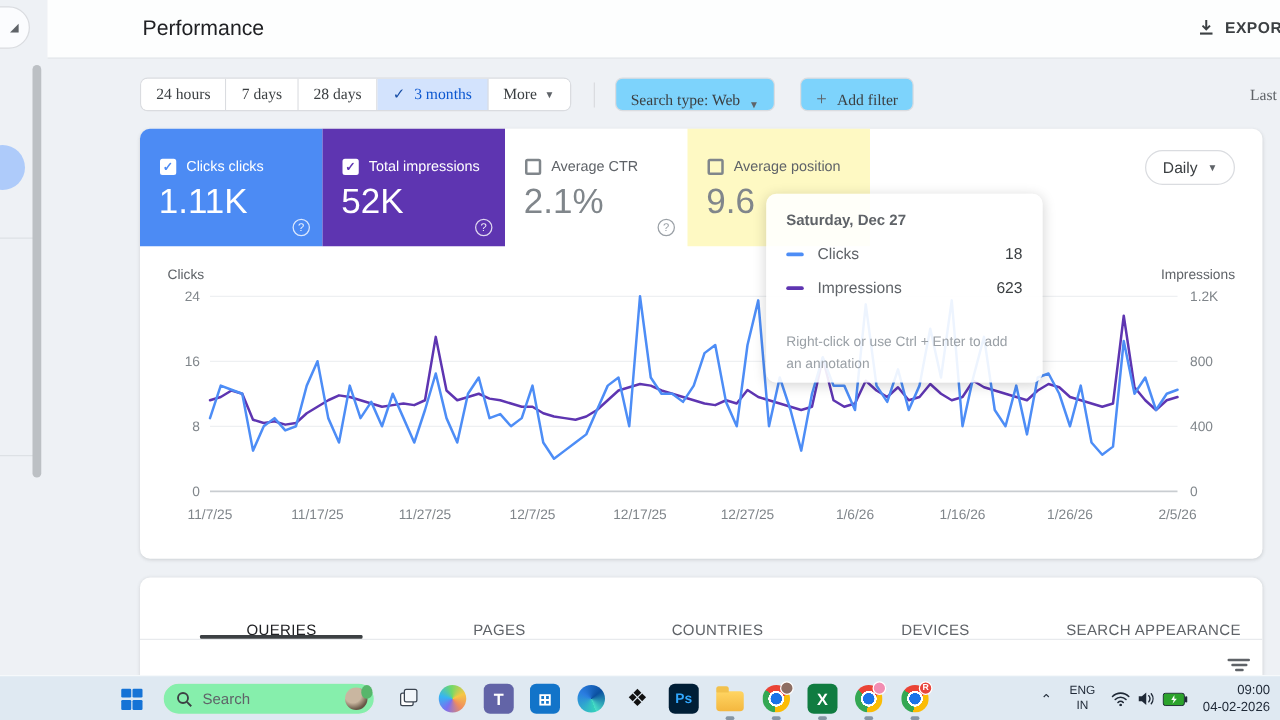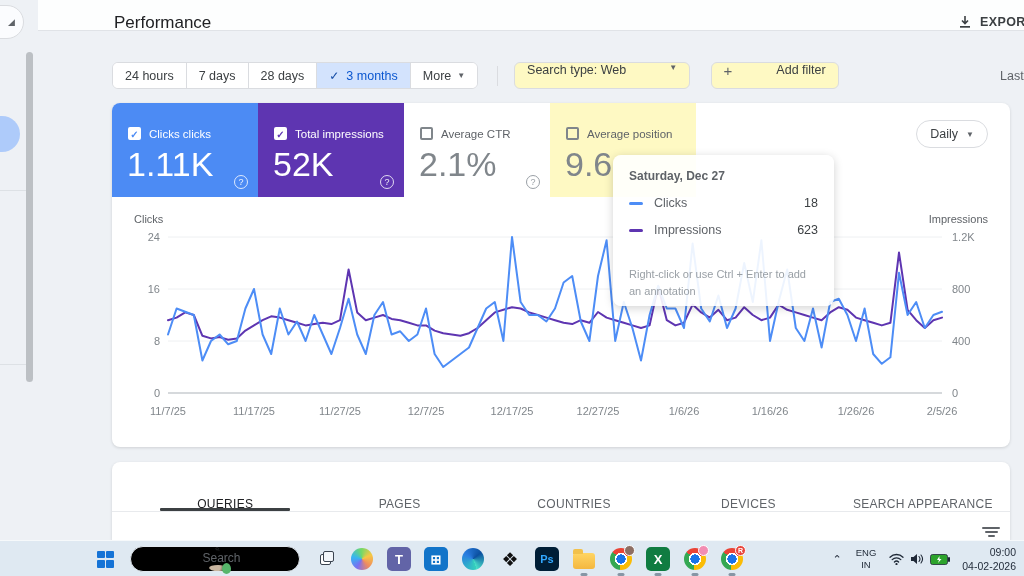--- a/index.html
+++ b/index.html
@@ -11,55 +11,55 @@
     border-radius:17px; background:#fbfcfe; border:1px solid #dadce0; z-index:5; }
   .collapsed-pill .chev { position:absolute; right:8px; top:11px; font-size:9px; color:#5f6368; }
   .side-scrollbar { position:absolute; left:26px; top:52px; width:7px; height:330px;
     border-radius:4px; background:#bcc0c4; z-index:4; }
   .side-highlight { position:absolute; left:-16px; top:116px; width:36px; height:36px;
     border-radius:50%; background:#aecbfa; }
   .side-div1 { position:absolute; left:0; top:190px; width:28px; height:1px; background:#dde1e5; }
   .side-div2 { position:absolute; left:0; top:364px; width:28px; height:1px; background:#dde1e5; }
 
   
-  .topbar { position:absolute; left:38px; top:0; right:0; height:31px; background:#fdfefe;
+  .topbar { position:absolute; left:38px; top:0; right:0; height:47px; background:#fdfefe;
     border-bottom:1px solid #e0e3e7;padding-left:40px; }
   .page-title { position:absolute; left:76px; top:13px; font-size:17px; font-weight:500; color:#202124; }
   .export-btn { position:absolute; left:920px; top:15px; display:flex; align-items:center; gap:8px;
     color:#3c4043; font-size:12.5px; font-weight:700; letter-spacing:.4px; cursor:pointer; white-space:nowrap; }
 
   
-  .filter-row { position:absolute; left:112px; top:62px; right:0; height:28px; }
+  .filter-row { position:absolute; left:112px; top:62px; right:0; height:28px;font-family:Liberation Serif, serif; }
   .chip-group { display:inline-flex; border:1px solid #dadce0; border-radius:6px; background:#fff;
     height:27px; overflow:hidden; vertical-align:top; }
   .chip { display:flex; align-items:center; padding:0 12px; font-size:12.5px; color:#3c4043;
     border-right:1px solid #dadce0; cursor:pointer; white-space:nowrap; background:#fff; }
   .chip:last-child { border-right:none; }
   .chip.selected { background:#d3e3fd; color:#0b57d0; font-weight:500; }
   .chip .check { margin-right:7px; font-size:12px; color:#174ea6; }
   .chip .dd { margin-left:6px; font-size:8px; color:#5f6368; }
   .v-divider { display:inline-block; width:1px; height:20px; background:#dadce0; margin:4px 12px 0 14px; vertical-align:top; }
-  .pill-btn { display:inline-flex; align-items:flex-start; height:27px; padding:0 12px; background:#fef9c3;
+  .pill-btn { display:inline-flex; align-items:flex-end; height:27px; padding:0 12px; background:#7dd3fc;
     border:1px solid #dadce0; border-radius:6px; font-size:12.5px; color:#3c4043; cursor:pointer;
-    margin-right:16px; vertical-align:top; white-space:nowrap;gap:36px; }
+    margin-right:16px; vertical-align:top; white-space:nowrap; }
   .pill-btn .dd { margin-left:7px; font-size:8px; color:#5f6368; }
   .pill-btn .plus { margin-right:8px; font-size:15px; color:#5f6368; line-height:1; }
   .last-update { position:absolute; left:888px; top:7px; font-size:12.5px; color:#5f6368; white-space:nowrap; }
 
   
   .main-card { position:absolute; left:112px; top:103px; width:898px; height:344px; background:#fff;
     border-radius:8px; box-shadow:0 1px 3px rgba(60,64,67,.18); }
   .metric { position:absolute; top:0; width:146px; height:94px; cursor:pointer; }
   .metric .cb-row { position:absolute; left:16px; top:24px; display:flex; align-items:center; gap:8px; }
   .metric .cbox { width:13px; height:13px; border-radius:2px; border:2px solid #80868b; background:transparent;
     font-size:10px; line-height:11px; text-align:center; font-weight:700; }
   .metric.on .cbox { background:#fff; border-color:#fff; }
   .metric .mlabel { font-size:11.5px; font-weight:500; color:#5f6368; white-space:nowrap; }
   .metric.on .mlabel { color:#fff; }
-  .metric .mvalue { position:absolute; left:15px; top:42px; font-size:34px; color:#80868b; }
+  .metric .mvalue { position:absolute; left:15px; top:42px; font-size:28px; color:#80868b; }
   .metric.on .mvalue { color:#fff; }
   .metric .help { position:absolute; right:10px; bottom:8px; width:14px; height:14px; border-radius:50%;
     border:1.4px solid #9aa0a6; color:#9aa0a6; font-size:9px; text-align:center; line-height:13px; }
   .metric.on .help { border-color:rgba(255,255,255,.8); color:rgba(255,255,255,.9); }
   .metric-0 { left:0; background:#4c8bf4; border-radius:8px 0 0 0; }
   .metric-1 { left:146px; background:#5e35b1; }
   .metric-2 { left:292px; background:#fff; }
   .metric-3 { left:438px; background:#fff; }
 
   .daily-btn { position:absolute; right:22px; top:17px; height:28px; padding:0 13px; display:flex;
@@ -100,23 +100,23 @@
 
   
   .taskbar { position:absolute; left:0; bottom:0; width:1024px; height:36px; background:#dfe9f2;
     border-top:1px solid rgba(255,255,255,.7); z-index:10; }
   .tb-icon { position:absolute; top:5px; width:26px; height:26px; display:flex; align-items:center;
     justify-content:center; cursor:pointer; }
   .open-dot { position:absolute; bottom:-4px; left:50%; transform:translateX(-50%); width:7px; height:3px;
     border-radius:2px; background:#8696a5; }
   .start-grid { width:17px; height:17px; display:grid; grid-template-columns:8px 8px; gap:1.5px; }
   .start-grid b { background:#1573d6; border-radius:1px; }
-  .search-pill { position:absolute; left:130px; top:5px; width:170px; height:26px; background:#000000;
+  .search-pill { position:absolute; left:130px; top:5px; width:170px; height:26px; background:#86efac;
     border:1px solid #e2e8ef; border-radius:13px; display:flex; align-items:center; padding:0 5px 0 10px;
-    cursor:text;flex-direction:column; }
+    cursor:text; }
   .search-pill .stext { font-size:12px; color:#5f6368; margin-left:8px; flex:1; }
   .sp-avatar { width:18px; height:18px; border-radius:50%;
     background:radial-gradient(circle at 35% 30%, #c9b6a0 0 40%, #6b5b4a 70%, #41362b); position:relative; }
   .sp-balloon { position:absolute; right:-4px; top:-2px; width:9px; height:11px; border-radius:50% 50% 50% 50%/55% 55% 45% 45%;
     background:#57b66b; }
   .sq-icon { width:24px; height:24px; border-radius:5px; display:flex; align-items:center; justify-content:center;
     font-weight:700; }
   .taskview b { width:11px; height:11px; background:#fff; border:1.5px solid #3b4450; border-radius:2px; display:block; }
   .taskview b.back { position:absolute; transform:translate(3px,-3px); background:#f2f6fa; }
   .copilot { width:22px; height:22px; border-radius:50%;

